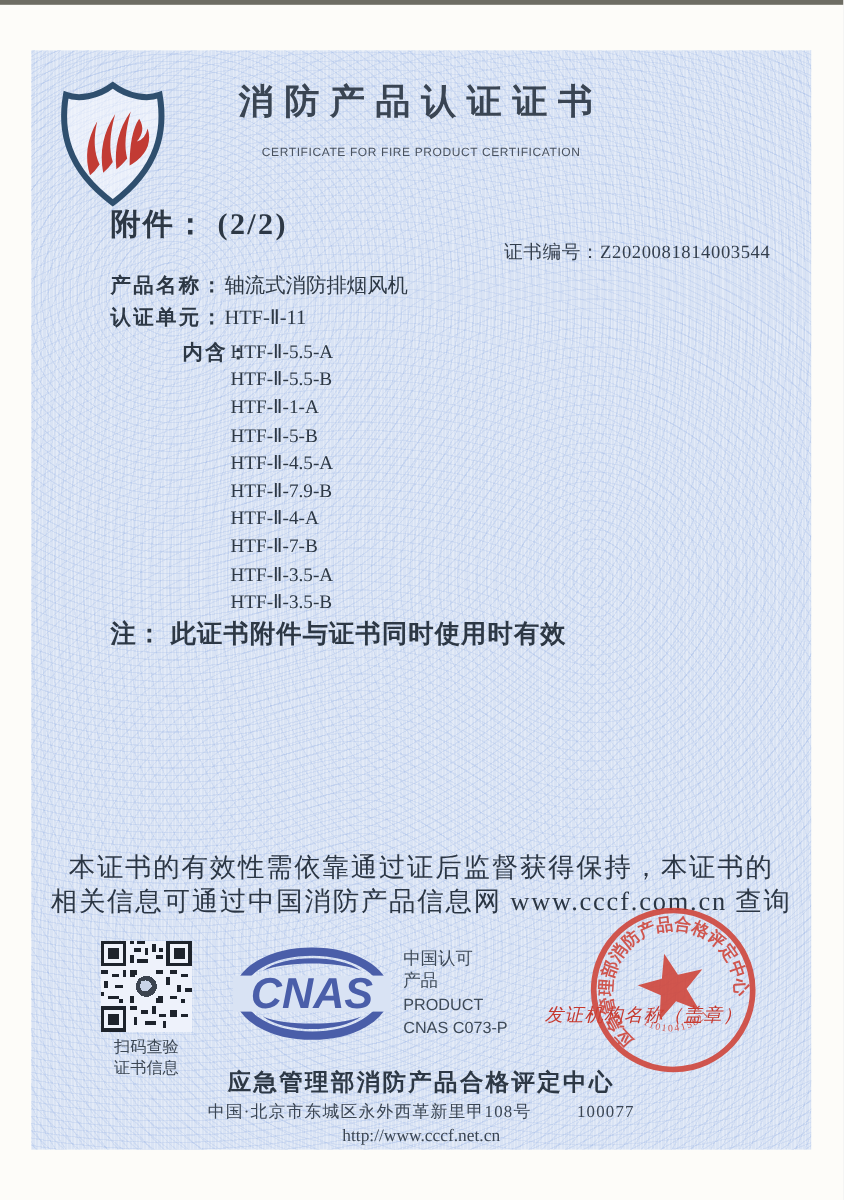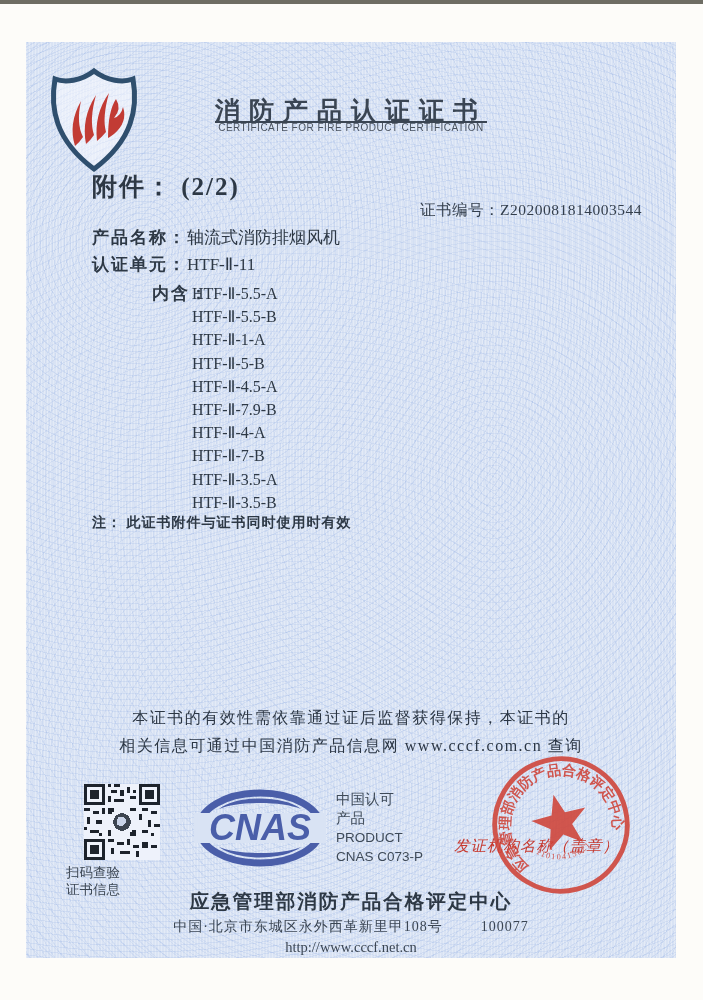--- a/index.html
+++ b/index.html
@@ -8,38 +8,38 @@
   .scan-edge{position:absolute;left:0;top:0;width:100%;height:4px;background:#6e6d64;}
   .paper{position:absolute;left:26px;top:42px;width:650px;height:916px;
          background-color:#d9e3f4;
          background-image:
            repeating-radial-gradient(circle at 18% 22%, rgba(125,158,222,.16) 0 1px, transparent 1px 6px),
            repeating-radial-gradient(circle at 72% 48%, rgba(125,158,222,.13) 0 1px, transparent 1px 8px),
            repeating-radial-gradient(circle at 42% 82%, rgba(125,158,222,.13) 0 1px, transparent 1px 7px),
            repeating-linear-gradient(90deg, rgba(255,255,255,.28) 0 1px, transparent 1px 3px);}
   .abs{position:absolute;}
   .logo{left:22px;top:24px;width:92px;height:108px;}
-  .title{left:0;top:52px;width:100%;text-align:center;font-size:25px;font-weight:700;
-         letter-spacing:9px;color:#3a4553;text-decoration:underline;}
+  .title{left:0;top:23px;width:100%;text-align:center;font-size:29px;font-weight:700;
+         letter-spacing:9px;color:#3a4553;}
   .subtitle{left:0;top:80px;width:100%;text-align:center;font-size:10px;color:#49525f;
             font-family:"Liberation Sans",sans-serif;letter-spacing:.5px;}
   .attach{left:66px;top:128px;font-size:25px;font-weight:700;letter-spacing:2px;color:#2d3845;}
   .certno{right:34px;top:158px;font-size:15.5px;color:#333e4c;letter-spacing:.5px;}
   .fieldrow{font-size:17px;color:#2d3845;}
   .fieldrow .lbl{font-weight:700;letter-spacing:2px;}
   .row-product{left:66px;top:184px;}
   .row-unit{left:66px;top:211px;}
   .contains-lbl{left:126px;top:240px;font-size:17px;font-weight:700;letter-spacing:2px;color:#2d3845;}
   .model-list{left:166px;top:240px;font-size:16px;color:#2d3845;}
   .model-list div{height:23.2px;line-height:23.2px;}
-  .note{left:66px;top:472px;font-size:14px;font-weight:700;letter-spacing:1px;color:#2d3845;}
-  .validity{left:0;width:100%;text-align:center;font-size:16px;color:#2b3644;letter-spacing:1.5px;}
+  .note{left:66px;top:472px;font-size:21px;font-weight:700;letter-spacing:1px;color:#2d3845;}
+  .validity{left:0;width:100%;text-align:center;font-size:22px;color:#2b3644;letter-spacing:1.5px;}
   .v1{top:666px;} .v2{top:694px;}
   .qr{left:58px;top:742px;width:76px;height:76px;}
-  .qr-cap{left:40px;top:822px;width:112px;text-align:left;font-size:13.5px;line-height:17px;color:#3c4754;}
+  .qr-cap{left:40px;top:822px;width:112px;text-align:center;font-size:13.5px;line-height:17px;color:#3c4754;}
   .cnas-logo{left:168px;top:746px;width:132px;height:80px;}
   .cnas-text{left:310px;top:748px;font-size:13.5px;line-height:19px;color:#3e4a58;
              font-family:"Liberation Sans",sans-serif;}
   .cnas-text .cn{font-family:"Liberation Serif",serif;font-size:14.5px;}
   .issuer-label{left:428px;top:794px;font-size:15.5px;color:#c6392f;letter-spacing:1px;
                 font-style:italic;z-index:1;}
   .stamp{left:462px;top:710px;width:146px;height:146px;z-index:2;opacity:.88;
          transform:rotate(-14deg);}
   .footer-org{left:0;top:846px;width:100%;text-align:center;font-size:19.5px;font-weight:700;
               letter-spacing:2px;color:#2d3845;}

